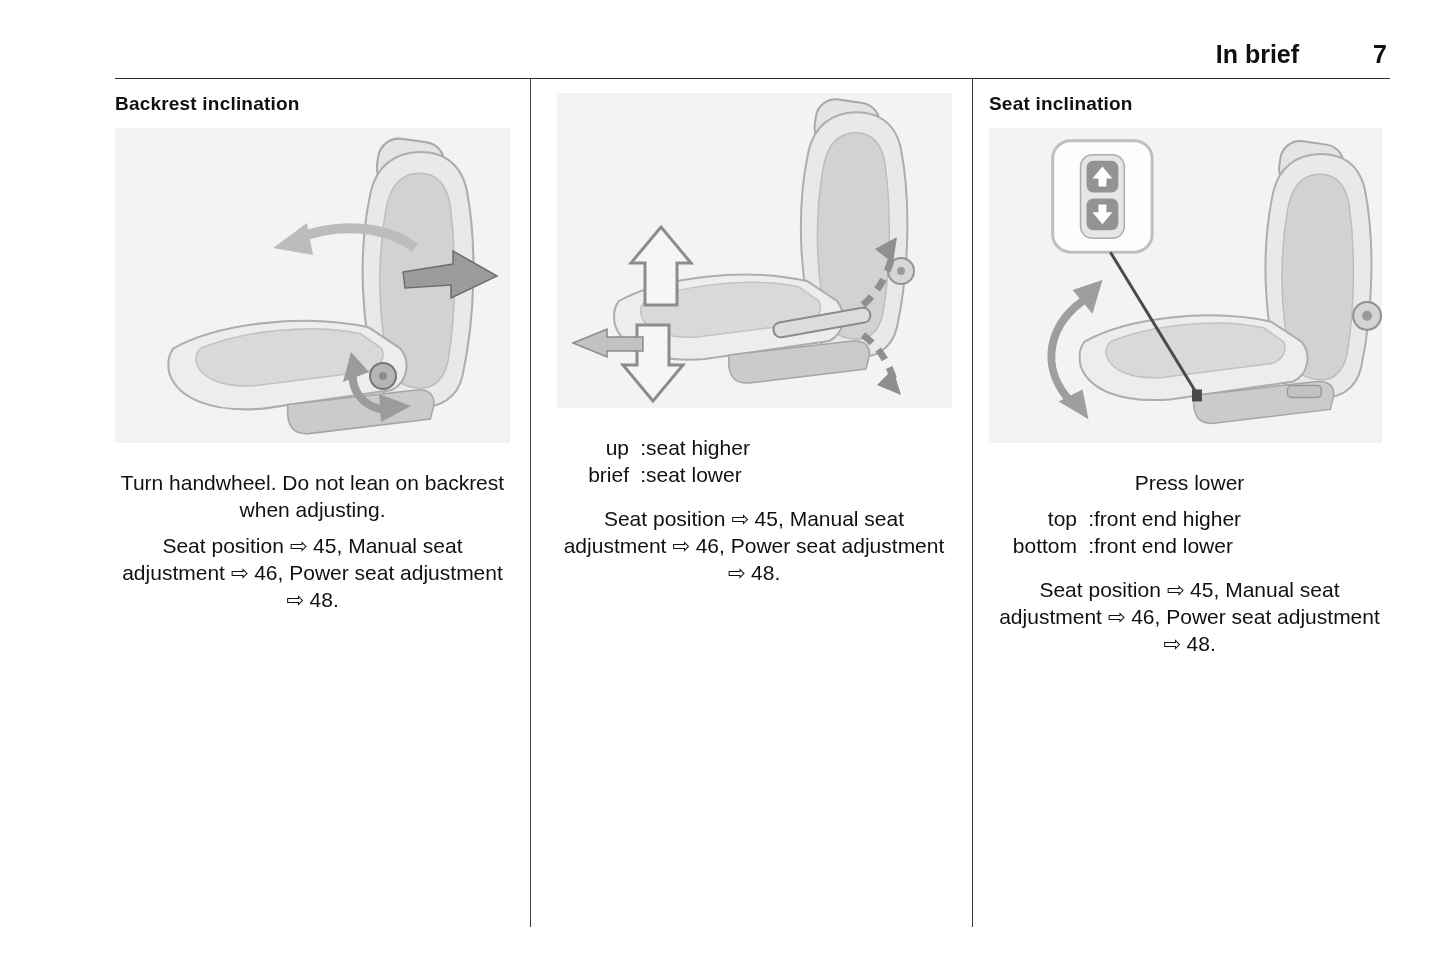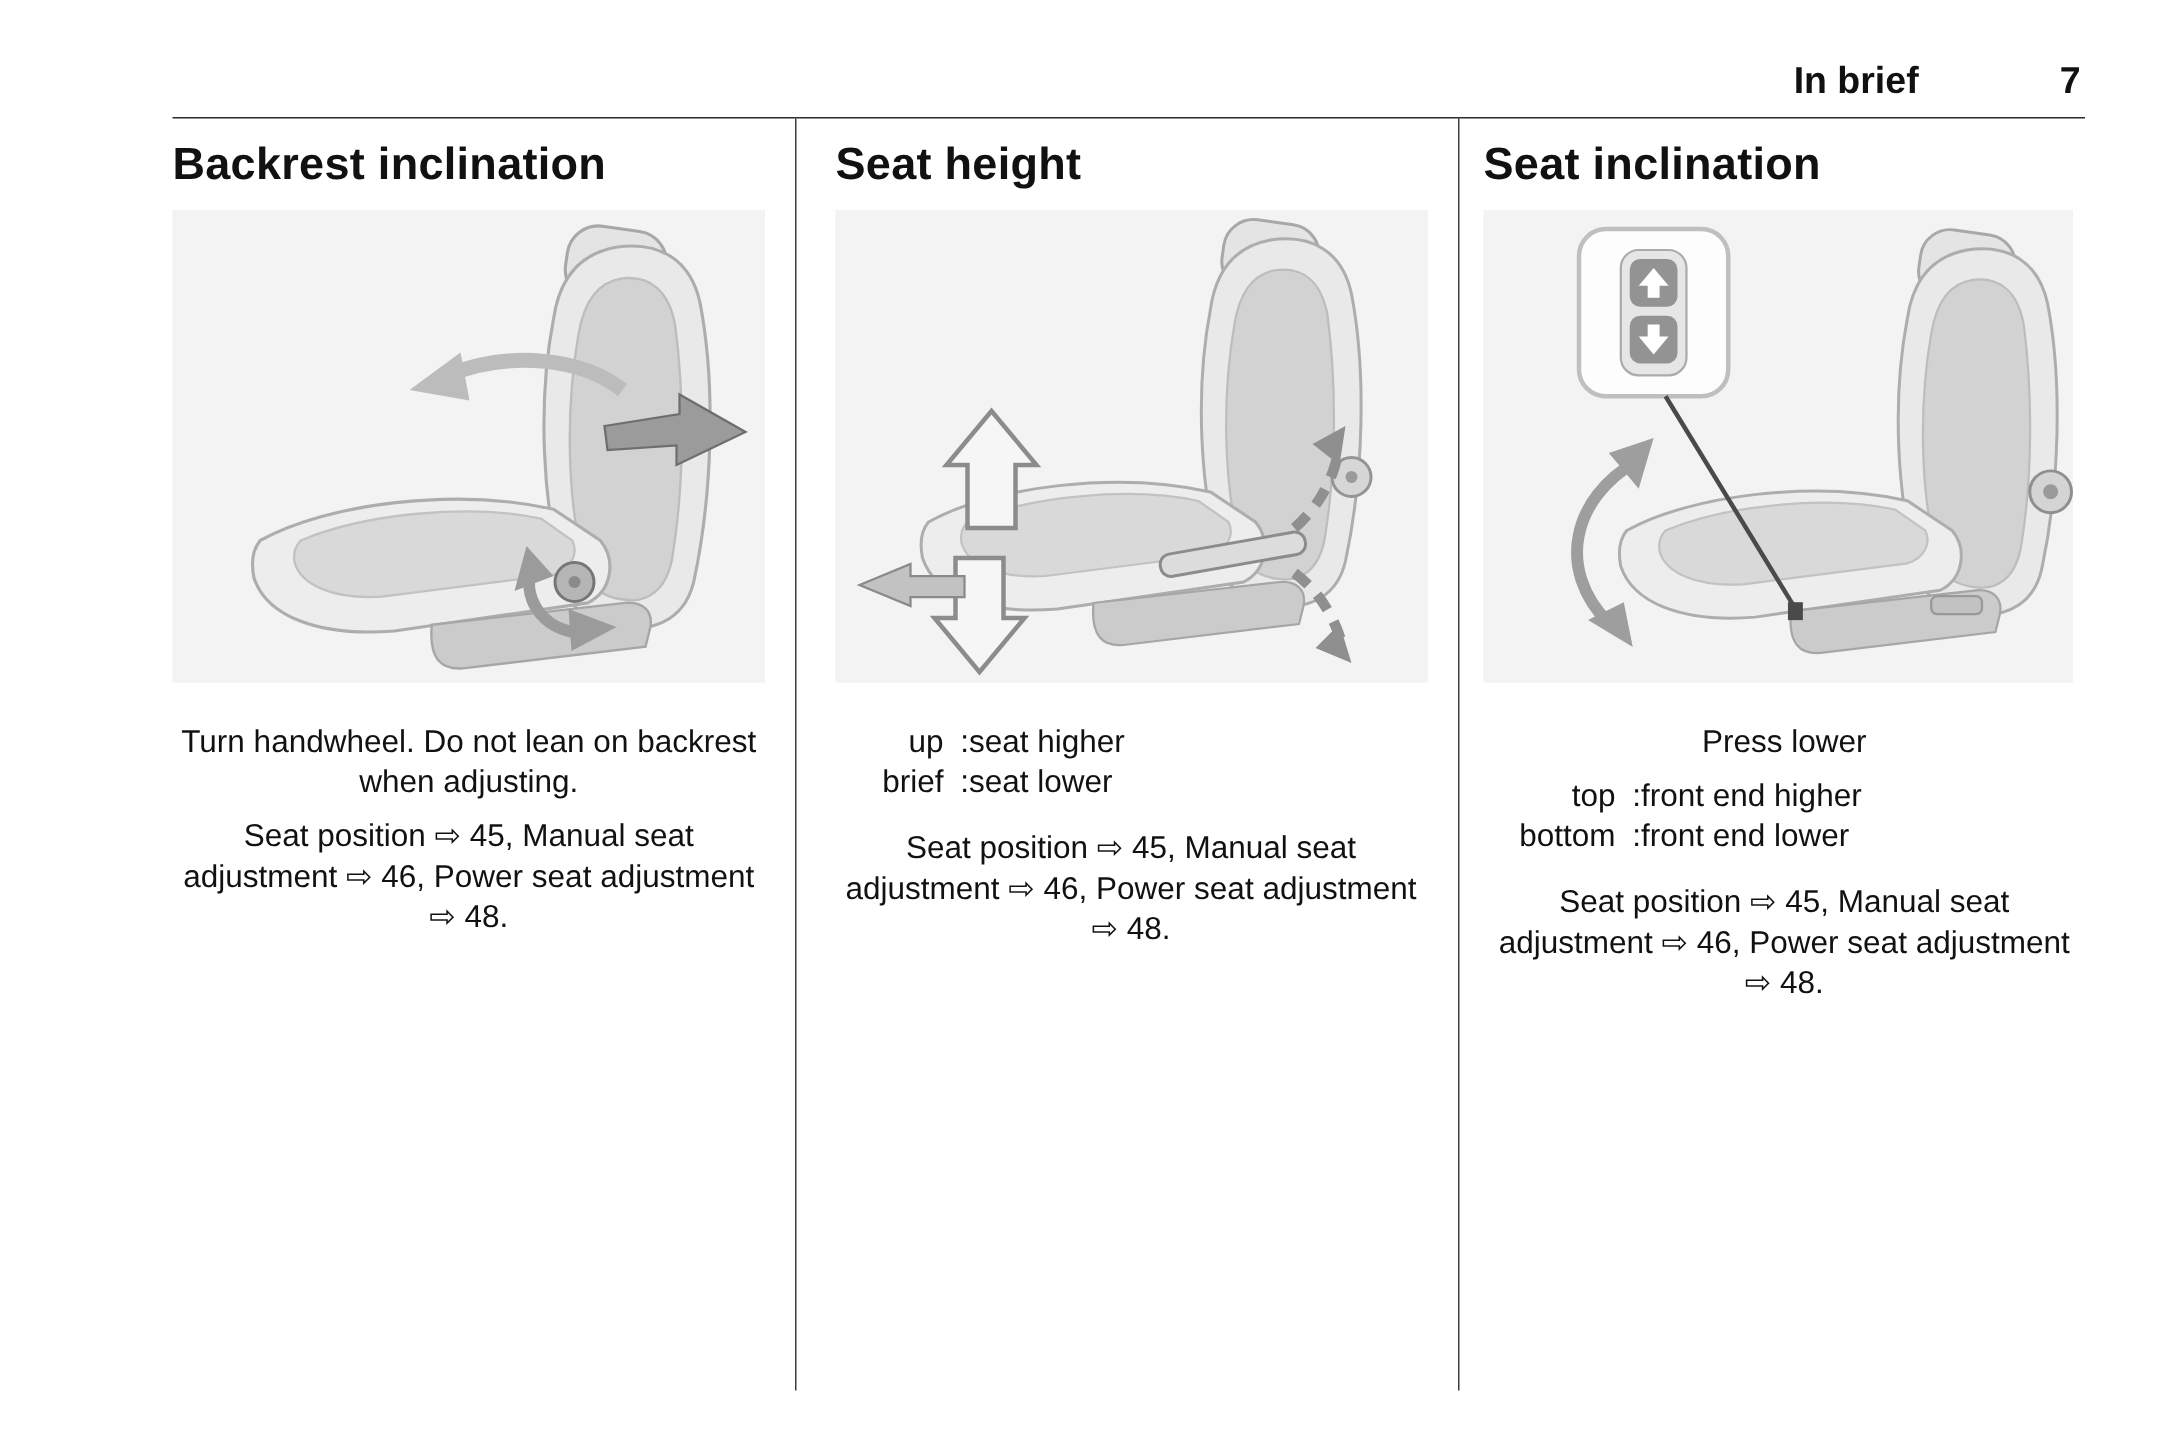--- a/index.html
+++ b/index.html
@@ -6,38 +6,38 @@
   html, body { margin: 0; padding: 0; }
   body {
     width: 1445px; height: 965px;
     background: #ffffff;
     color: #111111;
     font-family: "Liberation Sans", "DejaVu Sans", sans-serif;
     overflow: hidden;
   }
   .page-header {
     display: flex; justify-content: flex-end; align-items: baseline;
-    gap: 94px;
+    gap: 74px;
     padding: 40px 58px 0 0;
     font-weight: bold; font-size: 25px;
   }
   .header-rule {
     border-top: 1.5px solid #2b2b2b;
     margin: 9px 55px 0 115px;
   }
   .columns {
     display: flex; align-items: stretch;
     margin: 0 55px 0 115px;
   }
   .col { padding-top: 14px; min-height: 848px; }
   .col-1 { width: 415px; padding-right: 20px; }
   .col-2 { width: 442px; padding-left: 26px; padding-right: 21px; border-left: 1.5px solid #3d3d3d; }
   .col-3 { width: 418px; padding-left: 16px; border-left: 1.5px solid #3d3d3d; }
   .section-heading {
-    font-size: 30px; font-weight: bold;
+    font-size: 19px; font-weight: bold;
     margin: 0 0 13px 0; letter-spacing: .2px;
   }
   .illustration { margin: 0 0 26px 0; }
   .illustration svg { display: block; background: #f3f3f3; }
   p { margin: 0; font-size: 21px; line-height: 27px; text-align: center; }
   .lead { margin-bottom: 9px; }
   .def-list { margin-bottom: 17px; text-align: right; }
   .def-row { display: flex; font-size: 21px; line-height: 27px; }
   .term { flex: 0 0 72px; }
   .col-3 .term { flex-basis: 88px; }
@@ -85,21 +85,20 @@
             <circle cx="268" cy="248" r="13" fill="#b5b5b5" stroke="#767676" stroke-width="2"></circle>
             <circle cx="268" cy="248" r="4" fill="#8a8a8a"></circle>
           </g>
         </svg>
       </figure>
       <p class="lead">Turn handwheel. Do not lean on backrest when adjusting.</p>
       <p class="refs">Seat position ⇨ 45, Manual seat adjustment ⇨ 46, Power seat adjustment ⇨ 48.</p>
     </section>
 
     <section class="col col-2">
-      <h2 class="section-heading">Seat height</h2>
       <figure class="illustration">
         <svg viewBox="0 0 395 315" width="395" height="315">
           <rect x="0" y="0" width="395" height="315" fill="#f3f3f3"></rect>
           <g>
             <g transform="rotate(8 290 32)">
               <rect x="258" y="8" width="64" height="48" rx="20" fill="#e4e4e4" stroke="#a8a8a8" stroke-width="2"></rect>
             </g>
             <path d="M280 54 L276 74" stroke="#9a9a9a" stroke-width="5" fill="none"></path>
             <path d="M306 56 L304 76" stroke="#9a9a9a" stroke-width="5" fill="none"></path>
             <path d="M258 240 C242 185 240 118 250 66 C254 38 268 24 290 20 C318 16 338 28 344 56 C354 108 352 178 340 234 C335 256 318 266 296 264 C276 262 264 256 258 240 Z" fill="#e9e9e9" stroke="#adadad" stroke-width="2"></path>

